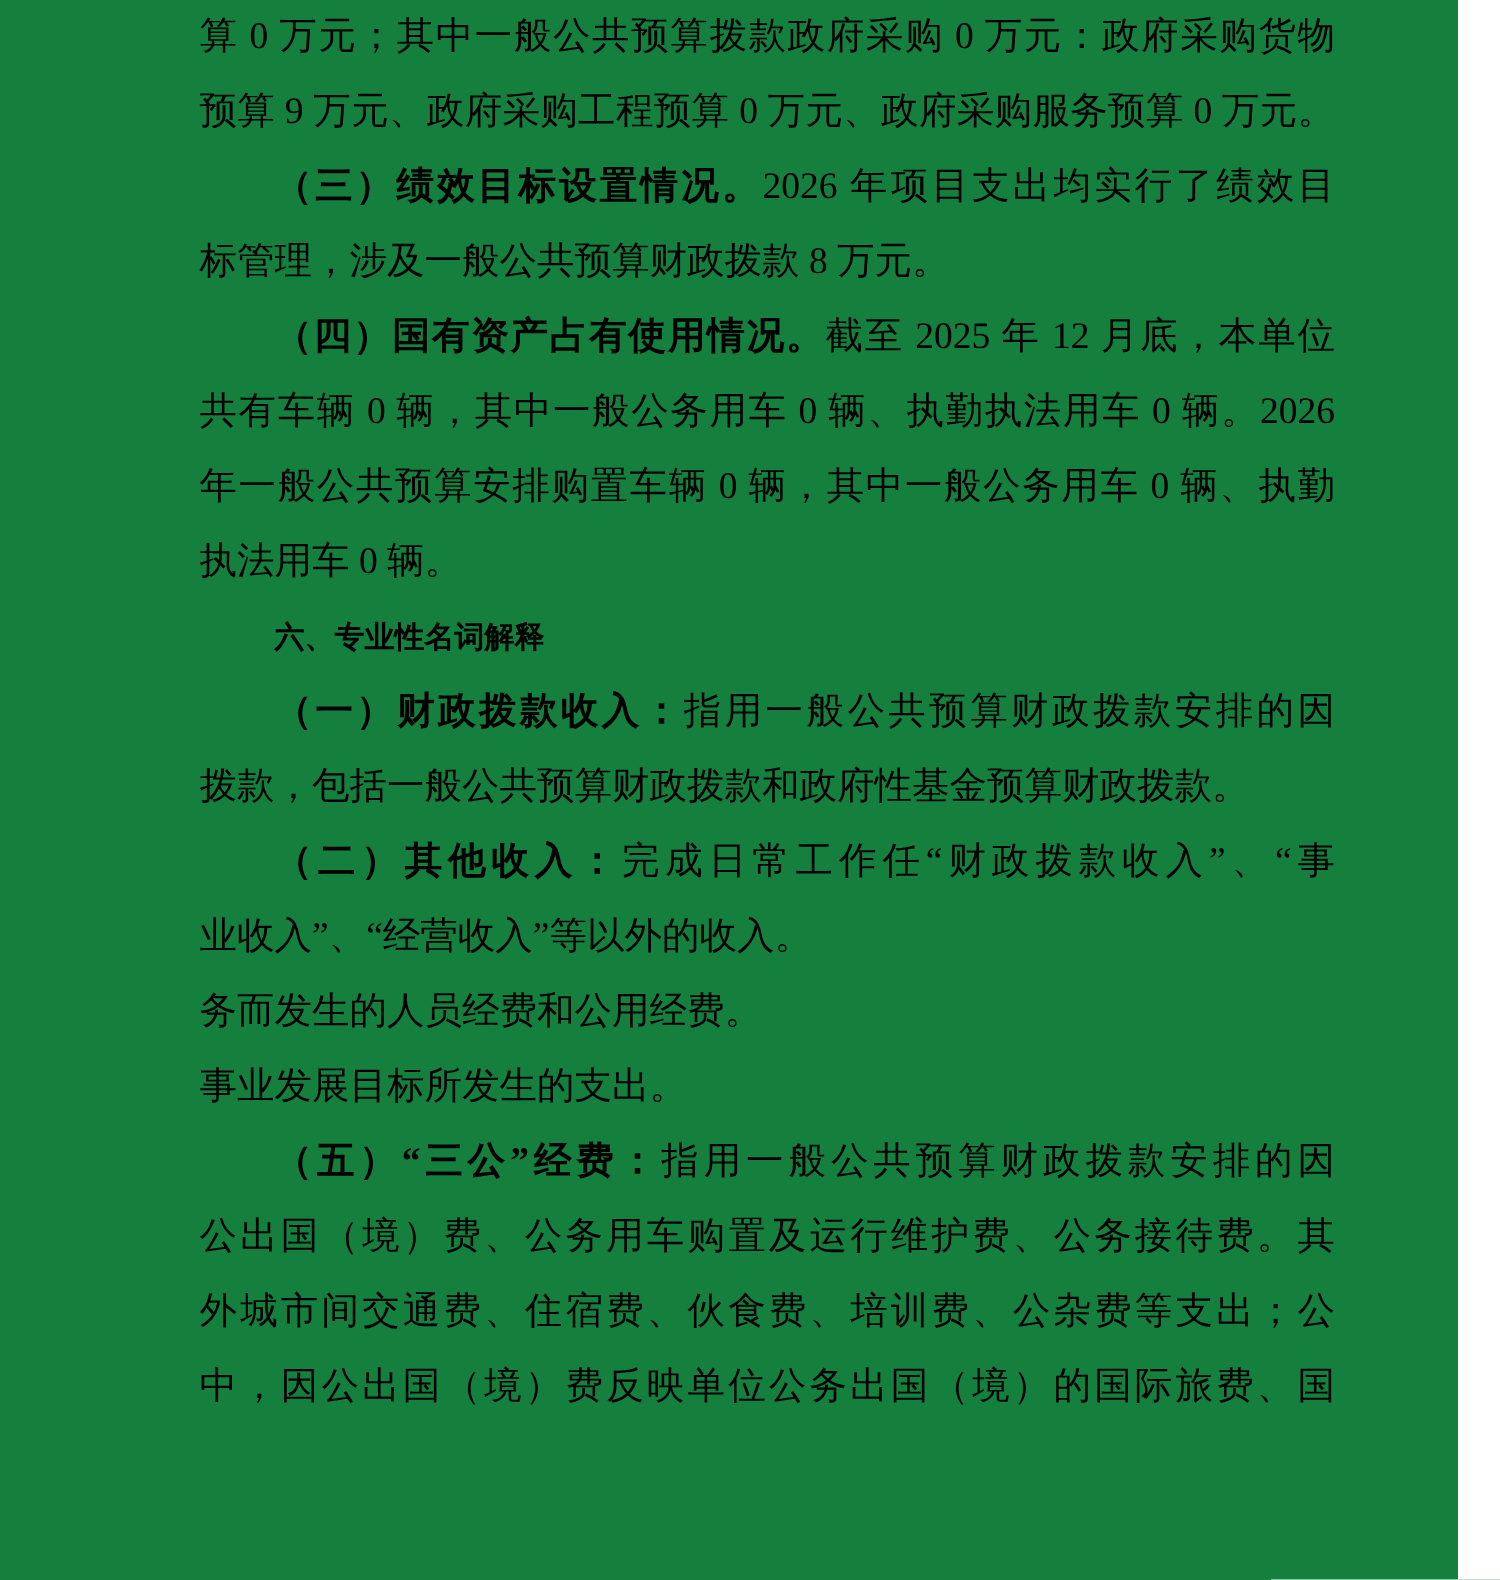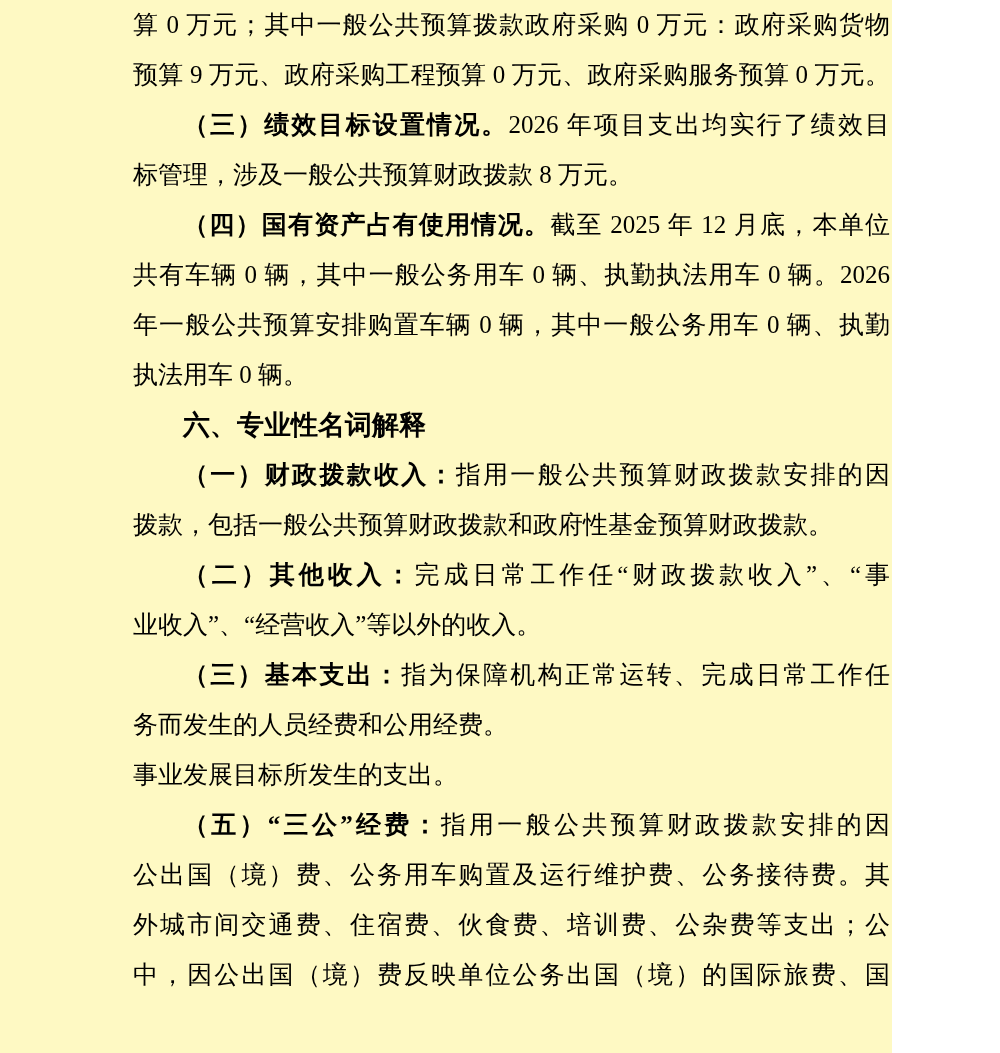--- a/index.html
+++ b/index.html
@@ -2,23 +2,23 @@
 <html><head>
 <meta charset="utf-8">
 <style>
   html, body {
     margin: 0;
     padding: 0;
     background: #ffffff;
   }
   .page {
     position: relative;
-    width: 892px;
+    width: 972px;
     height: 1053px;
-    background: #fef9c3;
+    background: #15803d;
     overflow: hidden;
   }
   .body-text {
     position: absolute;
     left: 133px;
     top: 0;
     width: 757px;
   }
   .line {
     height: 50px;
@@ -34,21 +34,21 @@
   }
   .line.left {
     text-align-last: left;
   }
   .line.indent {
     text-indent: 50px;
   }
   .line.heading {
     font-family: "Liberation Sans", "DejaVu Sans", sans-serif;
     font-weight: bold;
-    font-size: 27px;
+    font-size: 20px;
     text-align-last: left;
   }
   .run-bold {
     font-weight: bold;
   }
 </style>
 </head>
 <body>
 
 <div class="page">
@@ -59,21 +59,20 @@
       <div class="line left"><span>标管理，涉及一般公共预算财政拨款 8 万元。</span></div>
       <div class="line justify indent"><span class="run-bold">（四）国有资产占有使用情况。</span><span>截至 2025 年 12 月底，本单位</span></div>
       <div class="line justify"><span>共有车辆 0 辆，其中一般公务用车 0 辆、执勤执法用车 0 辆。2026</span></div>
       <div class="line justify"><span>年一般公共预算安排购置车辆 0 辆，其中一般公务用车 0 辆、执勤</span></div>
       <div class="line left"><span>执法用车 0 辆。</span></div>
       <div class="line left heading indent"><span>六、专业性名词解释</span></div>
       <div class="line justify indent"><span class="run-bold">（一）财政拨款收入：</span><span>指用一般公共预算财政拨款安排的因</span></div>
       <div class="line left"><span>拨款，包括一般公共预算财政拨款和政府性基金预算财政拨款。</span></div>
       <div class="line justify indent"><span class="run-bold">（二）其他收入：</span><span>完成日常工作任“财政拨款收入”、“事</span></div>
       <div class="line left"><span>业收入”、“经营收入”等以外的收入。</span></div>
-      <div class="line justify indent"><span class="run-bold">（三）基本支出：</span><span>指为保障机构正常运转、完成日常工作任</span></div>
       <div class="line left"><span>务而发生的人员经费和公用经费。</span></div>
       <div class="line left"><span>事业发展目标所发生的支出。</span></div>
       <div class="line justify indent"><span class="run-bold">（五）“三公”经费：</span><span>指用一般公共预算财政拨款安排的因</span></div>
       <div class="line justify"><span>公出国（境）费、公务用车购置及运行维护费、公务接待费。其</span></div>
       <div class="line justify"><span>外城市间交通费、住宿费、伙食费、培训费、公杂费等支出；公</span></div>
       <div class="line justify"><span>中，因公出国（境）费反映单位公务出国（境）的国际旅费、国</span></div>
     </div>
 </div>
 
 </body></html>

